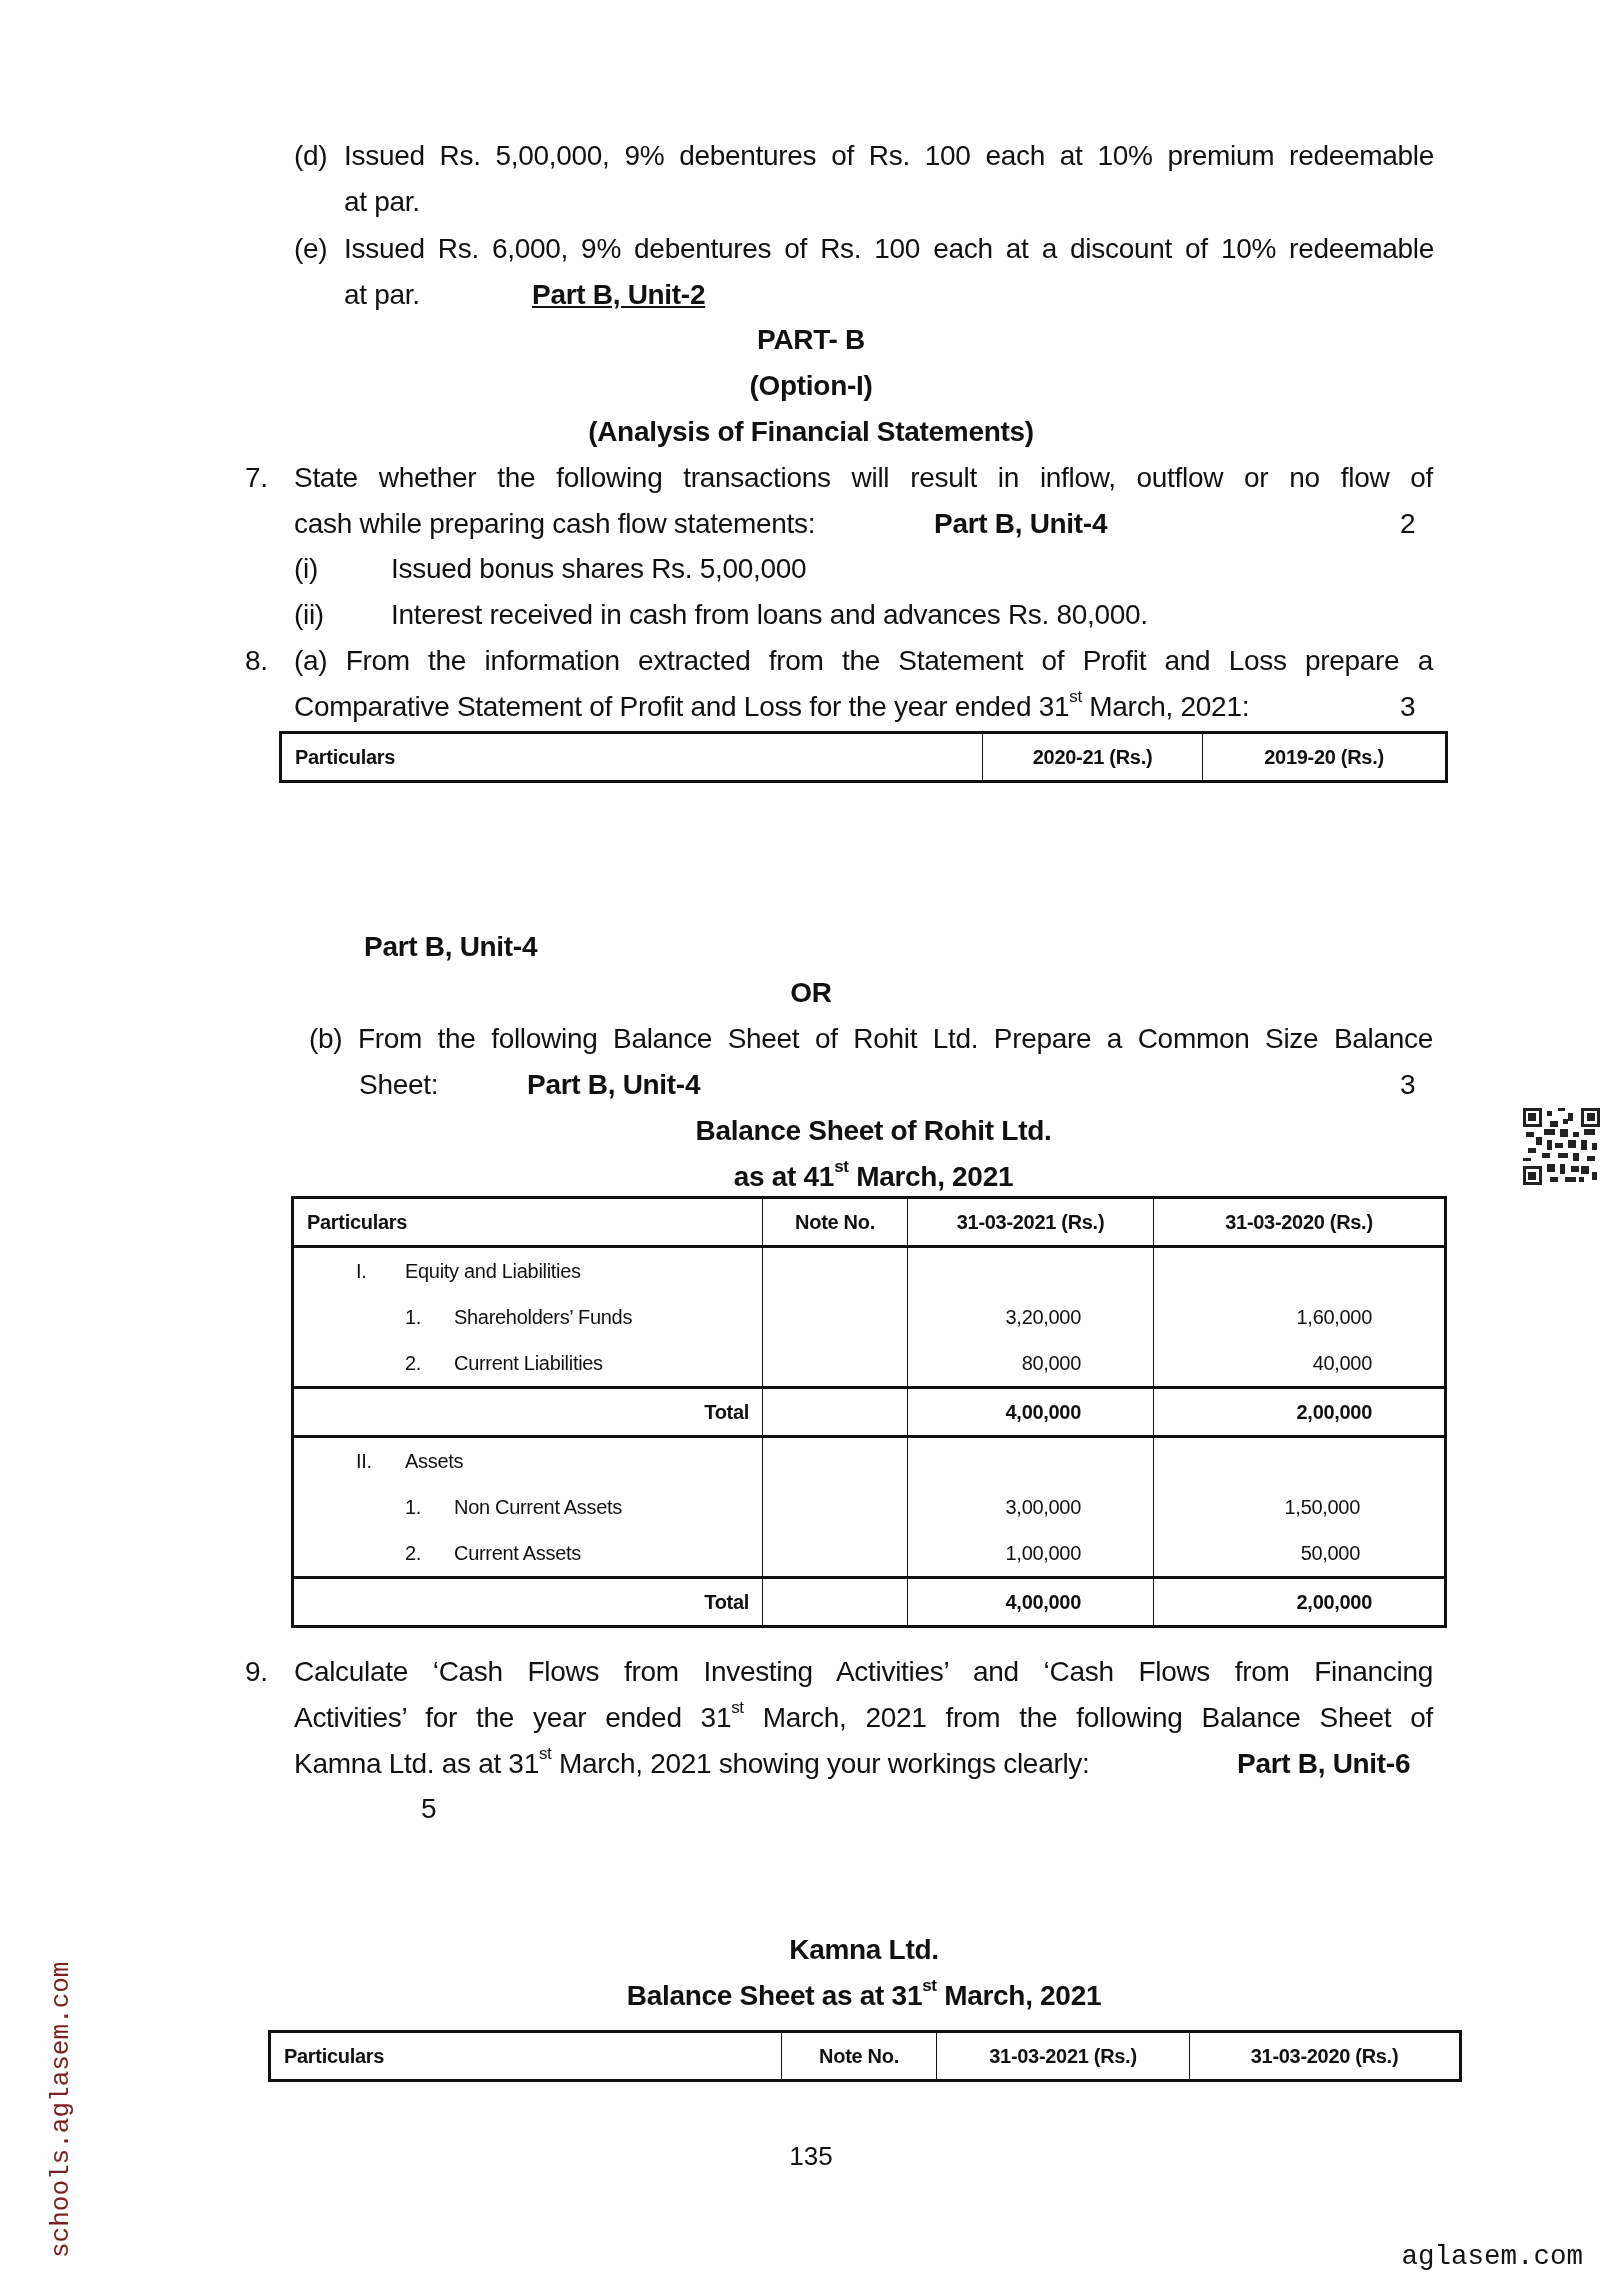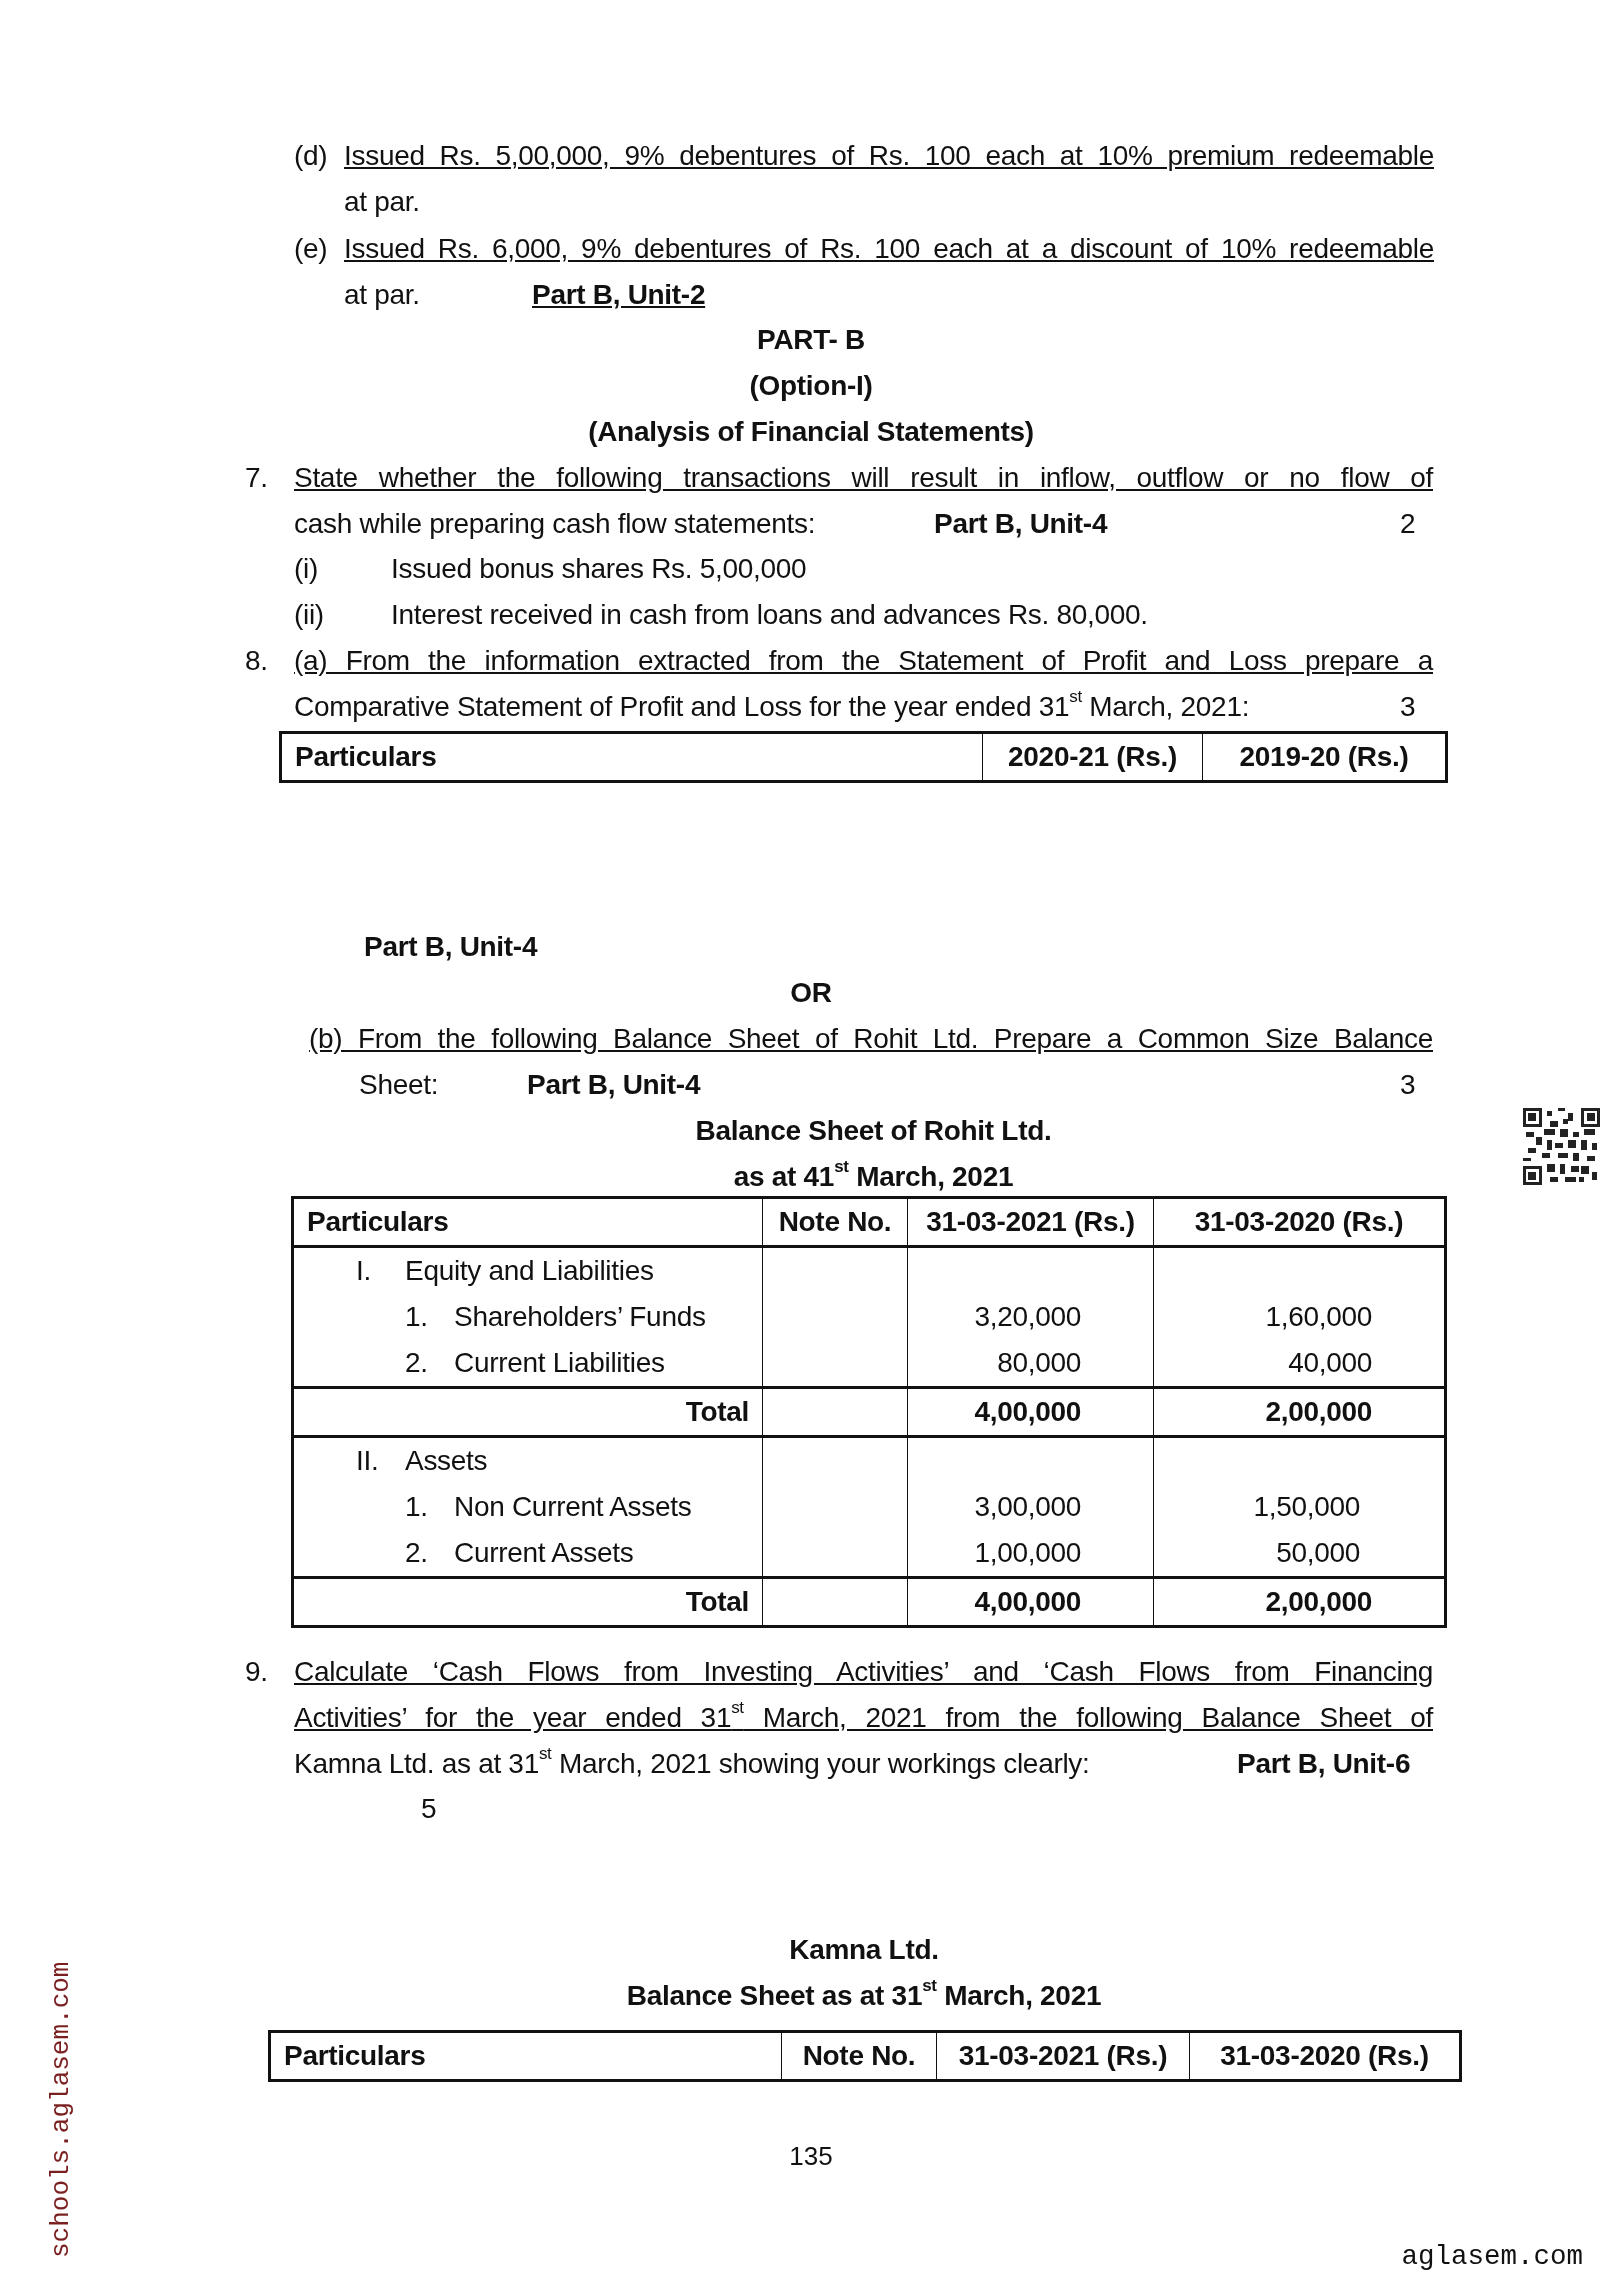--- a/index.html
+++ b/index.html
@@ -1,23 +1,23 @@
 <!DOCTYPE html>
 <html style="font-size:10.5px"><head>
 <meta charset="utf-8">
 <style>
   html, body { margin: 0; padding: 0; background: #ffffff; }
   body { width: 1622px; height: 2295px; position: relative; overflow: hidden;
          font-family: "Liberation Sans", "DejaVu Sans", sans-serif; color: #111; }
   .line { position: absolute; font-size: 28px; line-height: 46px; white-space: nowrap; letter-spacing: -0.3px; }
   .b { font-weight: bold; }
   .center { left: 0; width: 1622px; text-align: center; }
-  .justify { text-align: justify; text-align-last: justify; white-space: normal; text-decoration: underline; }
+  .justify { text-align: justify; text-align-last: justify; white-space: normal; }
   sup { font-size: 17px; vertical-align: top; line-height: 26px; }
-  table { position: absolute; border-collapse: collapse; font-size: 28px; letter-spacing: -0.3px; }
+  table { position: absolute; border-collapse: collapse; font-size: 20px; letter-spacing: -0.3px; }
   td, th { border: 1.3px solid #111; padding: 0 13px; vertical-align: top; }
   th { font-weight: bold; text-align: left; height: 46px; line-height: 46px; }
   .thick-b { border-bottom: 3.3px solid #111; }
   .thick-t { border-top: 3.3px solid #111; margin-left: 16px; }
   .outer { border: 3.3px solid #111; }
   .num { text-align: right; }
   .ctr { text-align: center; }
   .cellline { height: 46px; line-height: 46px; white-space: nowrap; }
   .wm-side { position: absolute; left: 46px; top: 2258px; transform: rotate(-90deg); transform-origin: left top;
              font-family: "Liberation Mono", "DejaVu Sans Mono", monospace; font-size: 26px; color: #7a1f1f; white-space: nowrap; }

